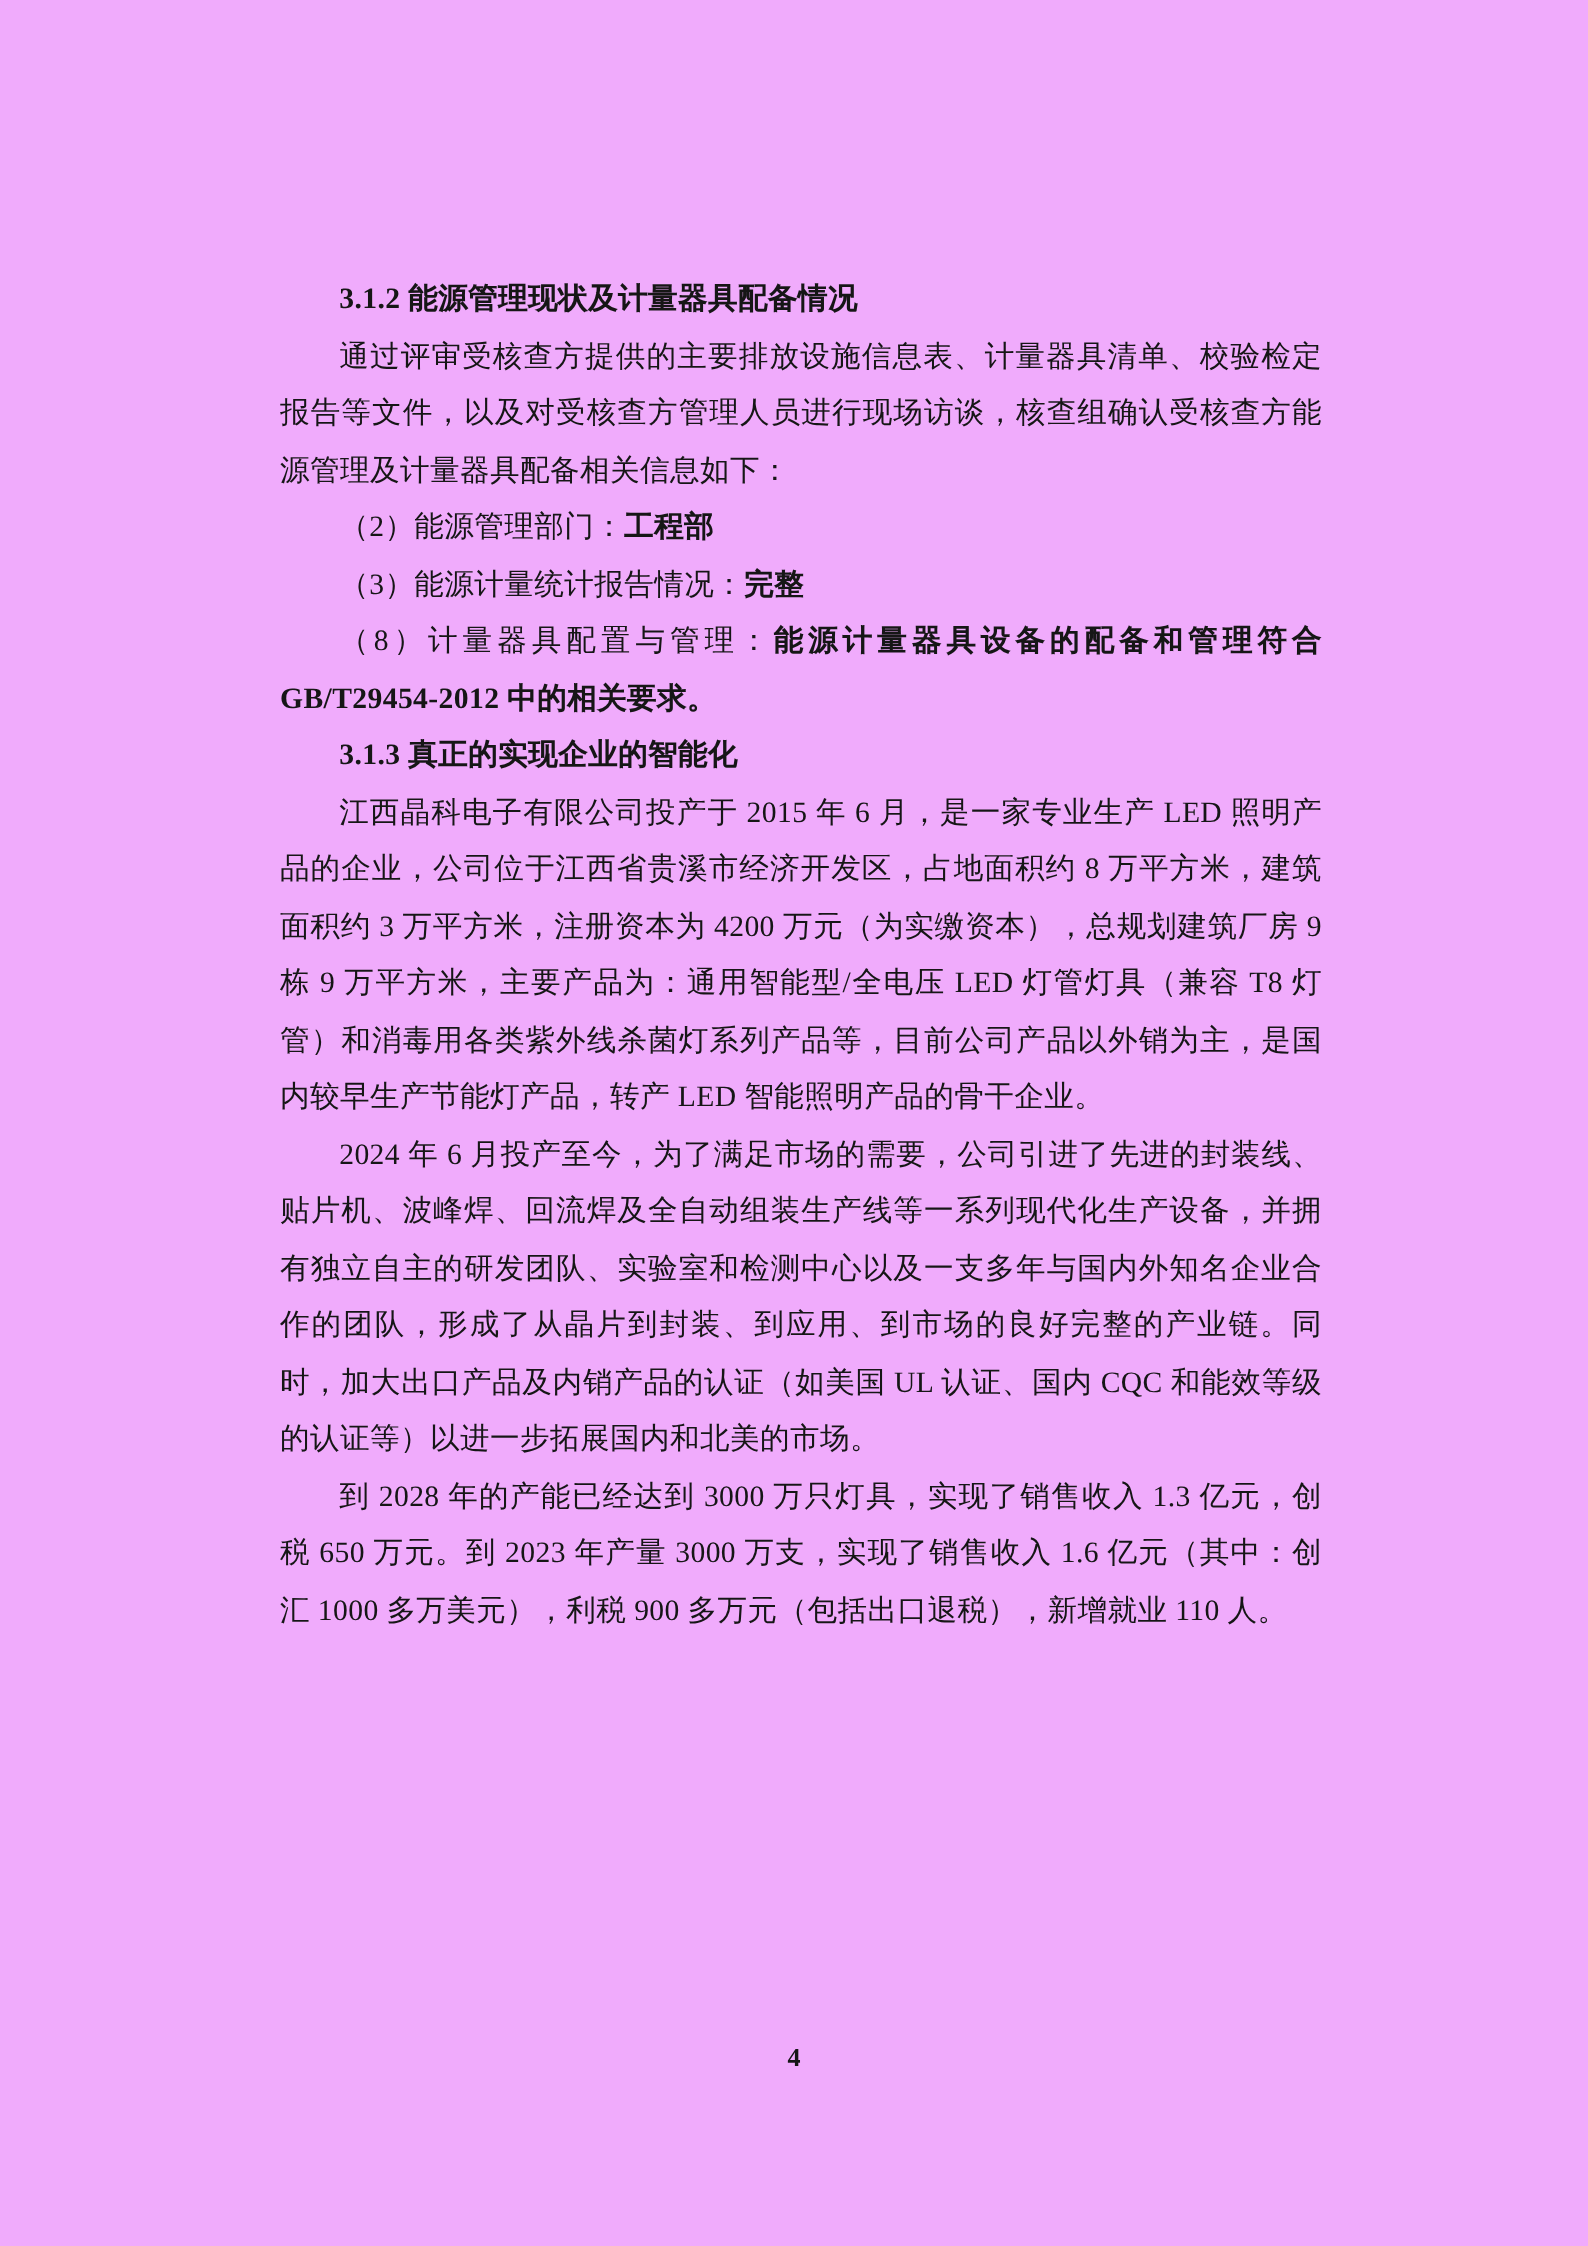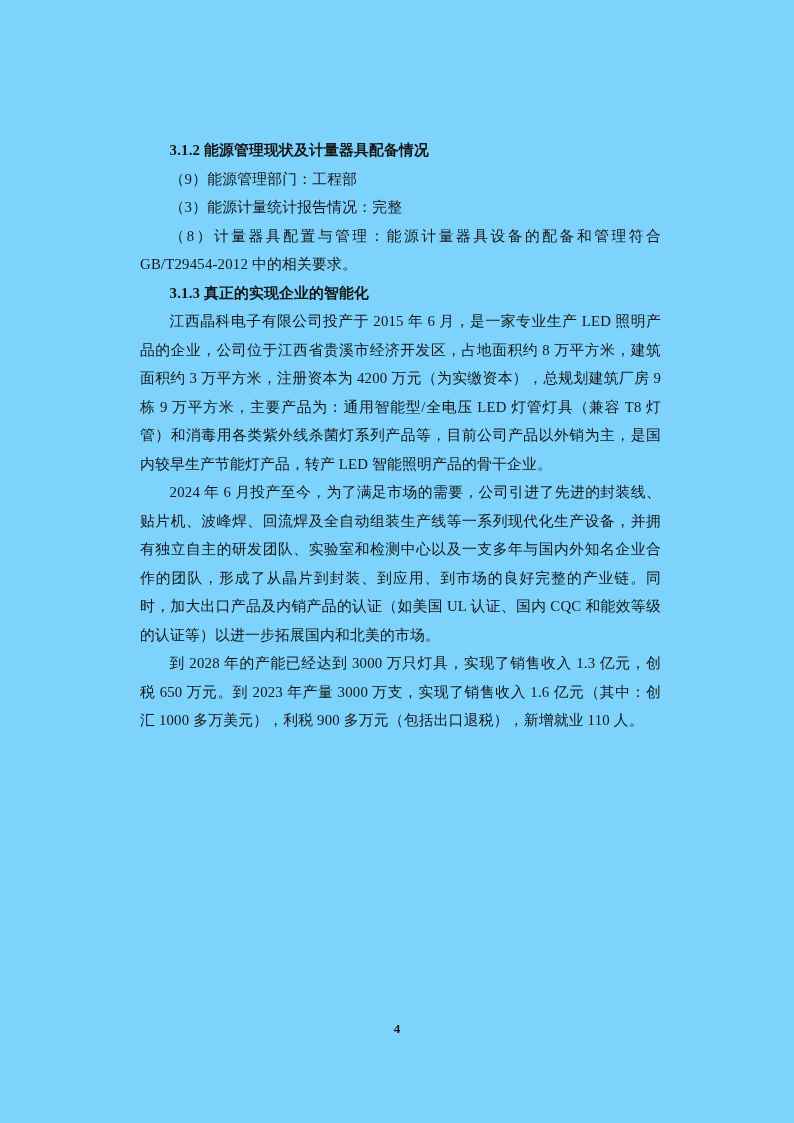--- a/index.html
+++ b/index.html
@@ -4,21 +4,21 @@
 <style>
   html, body {
     margin: 0;
     padding: 0;
     background: #ffffff;
   }
   .page {
     position: relative;
     width: 794px;
     height: 1123px;
-    background: #7dd3fc;
+    background: #f0abfc;
     overflow: hidden;
     font-family: "Liberation Serif", "DejaVu Serif", serif;
     color: #161616;
   }
   .content {
     position: absolute;
     left: 140px;
     top: 136px;
     width: 521px;
     font-size: 14.8px;
@@ -29,43 +29,44 @@
   }
   .content p {
     margin: 0;
     padding: 0;
     text-indent: 2em;
   }
   .heading {
     font-weight: 700;
   }
   .item-value {
-    font-weight: 400;
+    font-weight: 700;
   }
   .footer {
     position: absolute;
     left: 0;
     top: 1021px;
     width: 794px;
     text-align: center;
     font-size: 13px;
     font-weight: 600;
     color: #161616;
   }
 </style>
 </head>
 <body>
 
 <div class="page">
   <div class="content">
 
     <p class="heading">3.1.2 能源管理现状及计量器具配备情况</p>
 
+    <p class="para">通过评审受核查方提供的主要排放设施信息表、计量器具清单、校验检定报告等文件，以及对受核查方管理人员进行现场访谈，核查组确认受核查方能源管理及计量器具配备相关信息如下：</p>
 
-    <p class="para list-item"><span class="item-label">（9）能源管理部门：</span><span class="item-value">工程部</span></p>
+    <p class="para list-item"><span class="item-label">（2）能源管理部门：</span><span class="item-value">工程部</span></p>
 
 
     <p class="para list-item"><span class="item-label">（3）能源计量统计报告情况：</span><span class="item-value">完整</span></p>
 
     <p class="para list-item"><span class="item-label">（8）计量器具配置与管理：</span><span class="item-value">能源计量器具设备的配备和管理符合 GB/T29454-2012 中的相关要求。</span></p>
 
 
     <p class="heading">3.1.3 真正的实现企业的智能化</p>
 
     <p class="para">江西晶科电子有限公司投产于 2015 年 6 月，是一家专业生产 LED 照明产品的企业，公司位于江西省贵溪市经济开发区，占地面积约 8 万平方米，建筑面积约 3 万平方米，注册资本为 4200 万元（为实缴资本），总规划建筑厂房 9 栋 9 万平方米，主要产品为：通用智能型/全电压 LED 灯管灯具（兼容 T8 灯管）和消毒用各类紫外线杀菌灯系列产品等，目前公司产品以外销为主，是国内较早生产节能灯产品，转产 LED 智能照明产品的骨干企业。</p>

